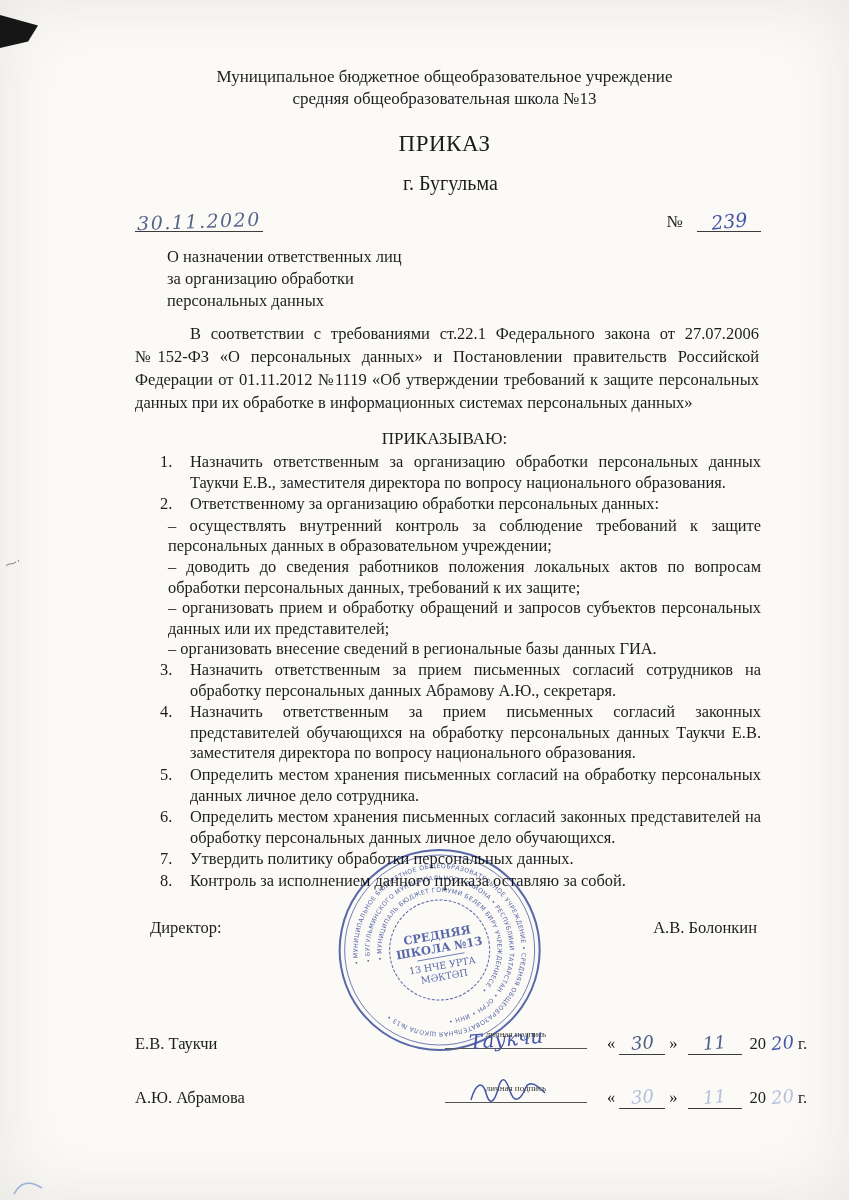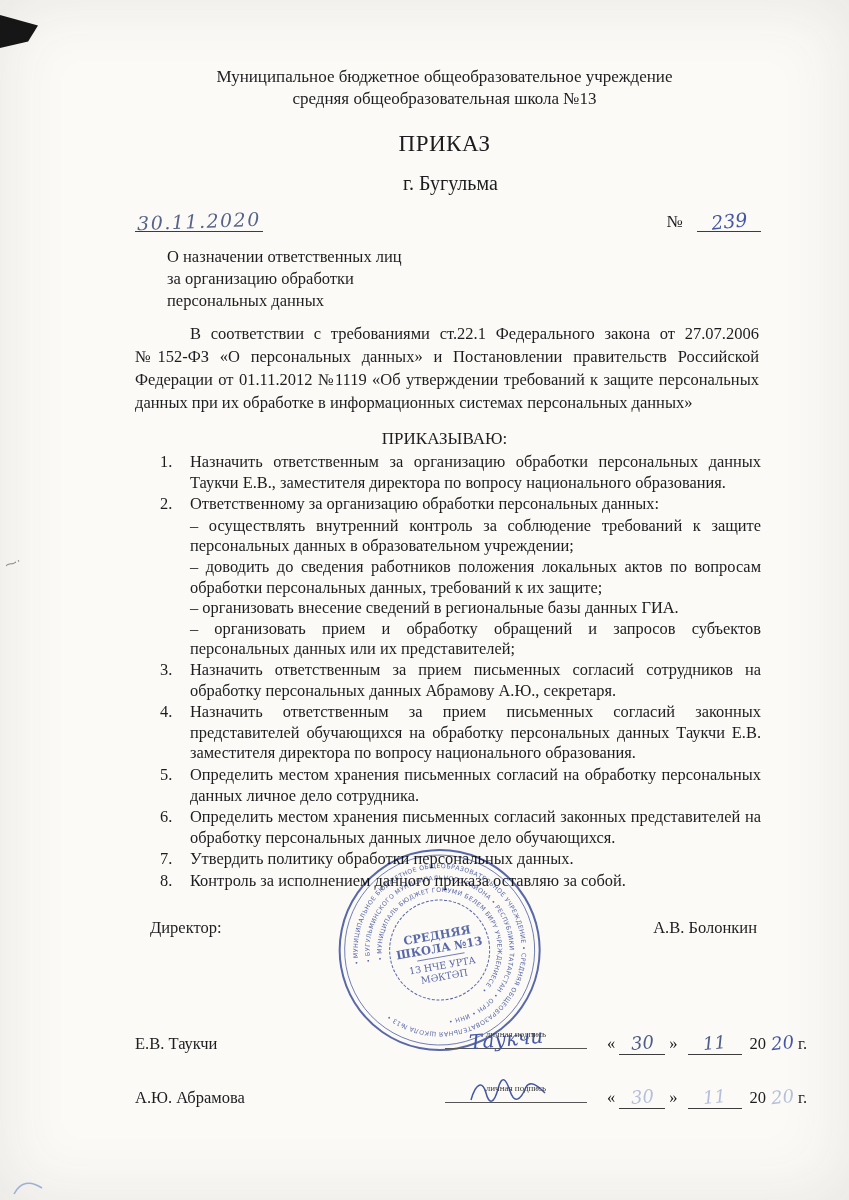--- a/index.html
+++ b/index.html
@@ -34,21 +34,21 @@
   .preamble { top:322px; left:115px; width:624px; font-size:16.5px; line-height:23px;
               text-align:justify; text-indent:55px; }
 
   .order-head { top:417px; left:0; font-size:17px;margin-top:12px; }
 
   
   .list { top:452px; left:115px; width:626px; font-size:16.4px; line-height:20.6px; }
   .item { display:flex; margin-bottom:1px; }
   .item-num { width:30px; margin-left:25px; flex:none; }
   .item-text { flex:1; text-align:justify; }
-  .sub-list { margin-left:55px; }
+  .sub-list { margin-left:33px; }
   .sub-item { text-align:justify; }
 
   
   .director-row { top:918px; left:130px; width:607px; display:flex; justify-content:space-between; font-size:16.5px;gap:29px; }
   .ack { top:954px; left:115px; font-size:16.5px; line-height:22px; }
 
   .sign-row { left:115px; width:640px; display:flex; align-items:baseline; font-size:16.5px; }
   .sign-row1 { top:1026px; }
   .sign-row2 { top:1080px; }
   .sign-name { width:190px; flex:none; }
@@ -122,22 +122,22 @@
       <span class="item-num">1.</span>
       <span class="item-text">Назначить ответственным за организацию обработки персональных данных Таукчи Е.В., заместителя директора по вопросу национального образования.</span>
     </div>
     <div class="item">
       <span class="item-num">2.</span>
       <span class="item-text">Ответственному за организацию обработки персональных данных:</span>
     </div>
     <div class="sub-list">
       <div class="sub-item">– осуществлять внутренний контроль за соблюдение требований к защите персональных данных в образовательном учреждении;</div>
       <div class="sub-item">– доводить до сведения работников положения локальных актов по вопросам обработки персональных данных, требований к их защите;</div>
+      <div class="sub-item">– организовать прием и обработку обращений и запросов субъектов персональных данных или их представителей;</div>
       <div class="sub-item">– организовать внесение сведений в региональные базы данных ГИА.</div>
-      <div class="sub-item">– организовать прием и обработку обращений и запросов субъектов персональных данных или их представителей;</div>
     </div>
     <div class="item">
       <span class="item-num">3.</span>
       <span class="item-text">Назначить ответственным за прием письменных согласий сотрудников на обработку персональных данных Абрамову А.Ю., секретаря.</span>
     </div>
     <div class="item">
       <span class="item-num">4.</span>
       <span class="item-text">Назначить ответственным за прием письменных согласий законных представителей обучающихся на обработку персональных данных Таукчи Е.В. заместителя директора по вопросу национального образования.</span>
     </div>
     <div class="item">

